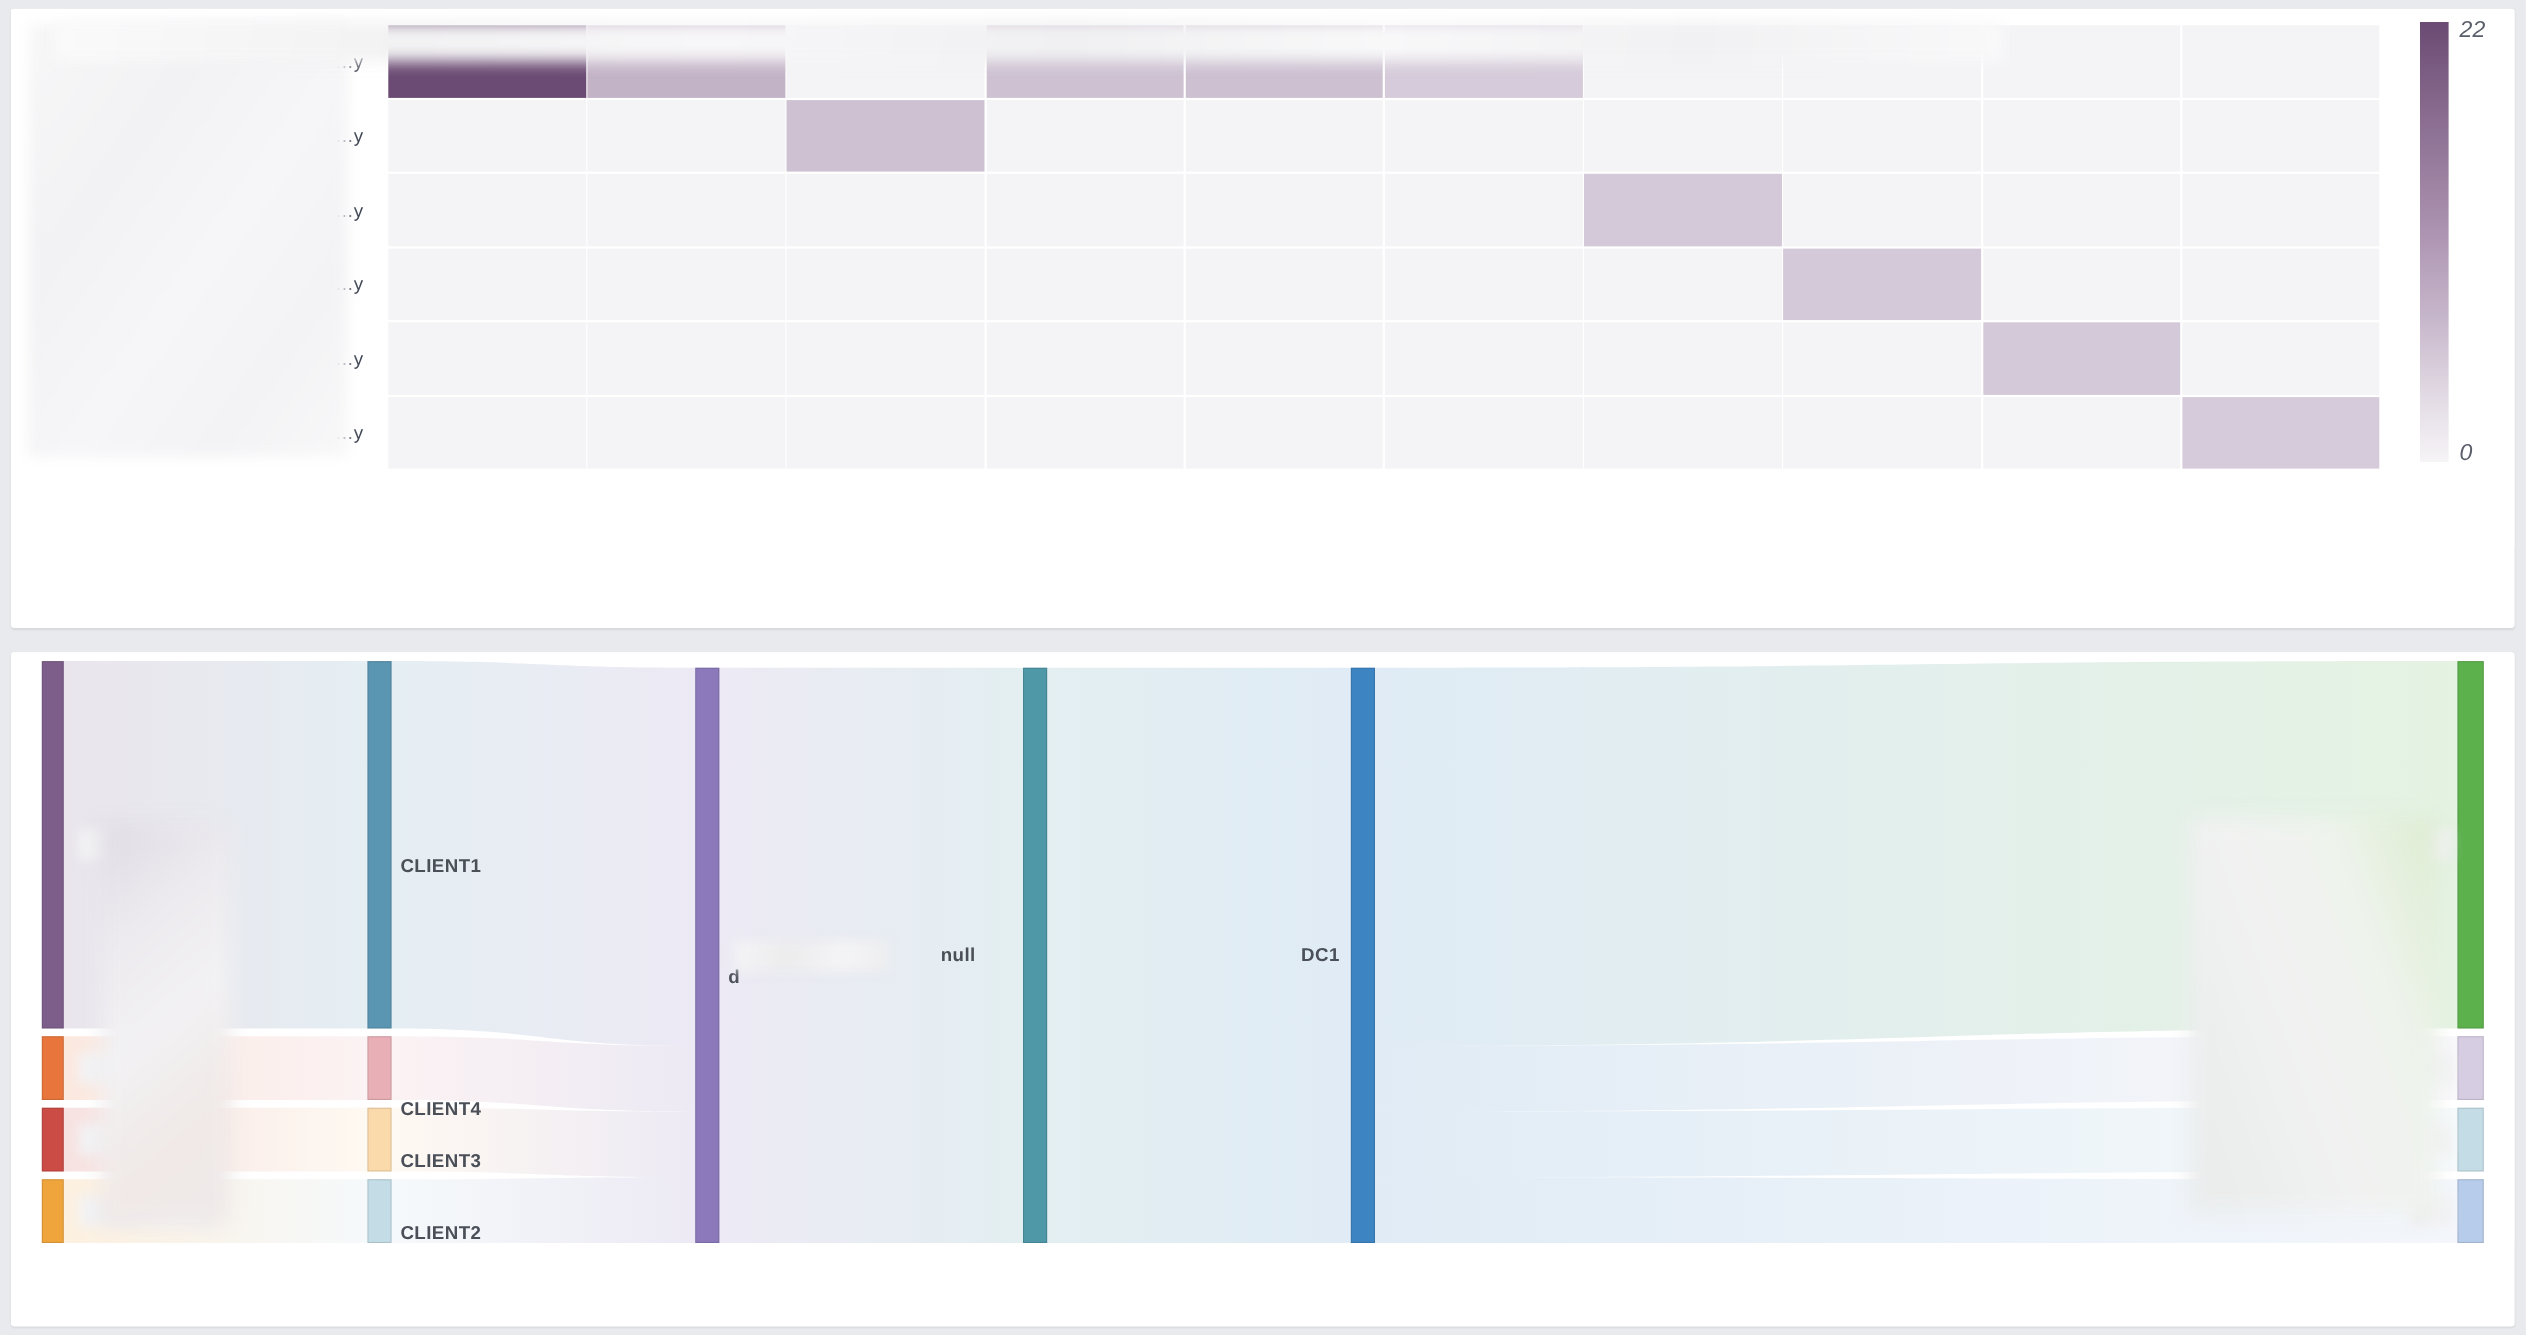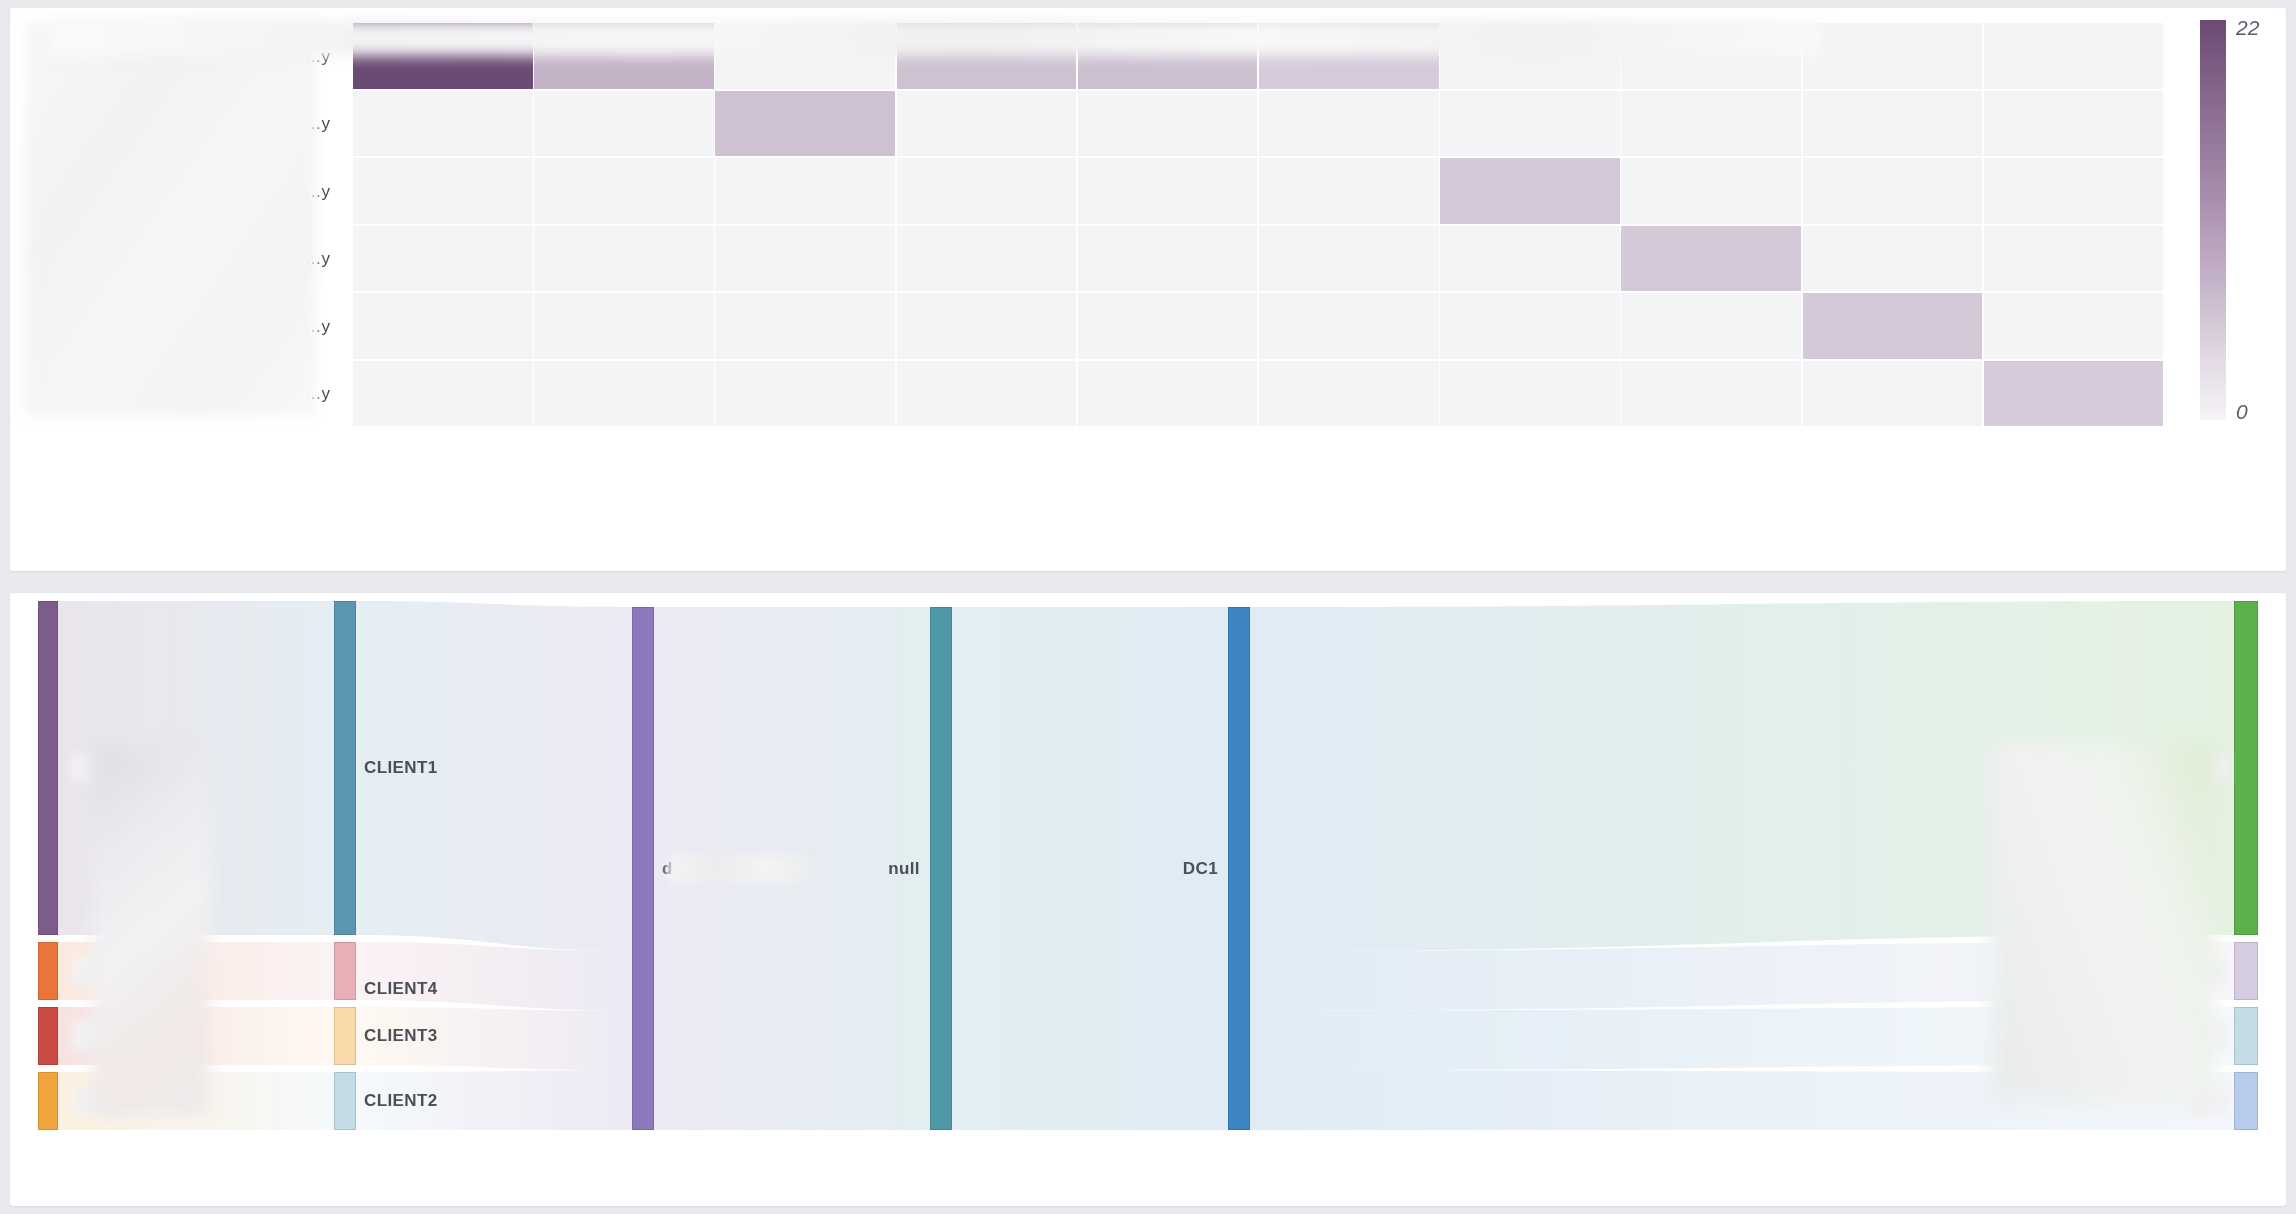--- a/index.html
+++ b/index.html
@@ -88,21 +88,21 @@
   #panel-sankey { top: 593px; height: 613px; }
   .sankey-body { position: relative; width: 100%; height: 540px; background: #fff; overflow: hidden; }
   .sankey-svg { position: absolute; left: 0; top: 0; }
 
   .sk-node { position: absolute; }
   .sk-label {
     position: absolute; transform: translateY(-50%);
     font-size: 17px; font-weight: bold; color: #4a4f58;
     letter-spacing: 0.4px; white-space: nowrap;
   }
-  .sk-label.right { text-align: right; }
+  .sk-label.right { text-align: right; margin-top: 20px; }
   .sk-label.left  { text-align: right; transform: translate(-100%, -50%); }
 
   .sk-redaction {
     position: absolute; pointer-events: none;
   }
 </style>
 </head>
 <body>
 
 <div class="page">
@@ -295,21 +295,21 @@
         <div class="sk-node" style="left: 324px; top: 349px; width: 22px; height: 58px; background: rgb(232, 176, 182); border: 1px solid rgba(0, 0, 0, 0.12);"></div>
         <span class="sk-label right" style="top: 396px; left: 354px;">CLIENT4</span>
         <div class="sk-node" style="left: 324px; top: 414px; width: 22px; height: 58px; background: rgb(250, 217, 171); border: 1px solid rgba(0, 0, 0, 0.12);"></div>
         <span class="sk-label right" style="top: 443px; left: 354px;">CLIENT3</span>
         <div class="sk-node" style="left: 324px; top: 479px; width: 22px; height: 58px; background: rgb(195, 220, 230); border: 1px solid rgba(0, 0, 0, 0.12);"></div>
         <span class="sk-label right" style="top: 508px; left: 354px;">CLIENT2</span>
         <div class="sk-node" style="left: 622px; top: 14px; width: 22px; height: 523px; background: rgb(139, 121, 187); border: 1px solid rgba(0, 0, 0, 0.12);"></div>
         <span class="sk-label right" style="top: 275.5px; left: 652px;">d</span>
         <div class="sk-redaction" style="top: 261.5px; height: 28px; width: 140px; left: 658px; background: linear-gradient(100deg, rgb(244, 244, 246) 0%, rgb(236, 236, 237) 35%, rgb(244, 243, 245) 70%, rgb(237, 237, 238) 100%); filter: blur(5px);"></div>
         <div class="sk-node" style="left: 920px; top: 14px; width: 22px; height: 523px; background: rgb(79, 152, 168); border: 1px solid rgba(0, 0, 0, 0.12);"></div>
-        <span class="sk-label left" style="top: 275.5px; left: 910px;">null</span>
+        <span class="sk-label left" style="top: 275.5px; left: 877px;">null</span>
         <div class="sk-node" style="left: 1218px; top: 14px; width: 22px; height: 523px; background: rgb(61, 133, 194); border: 1px solid rgba(0, 0, 0, 0.12);"></div>
         <span class="sk-label left" style="top: 275.5px; left: 1208px;">DC1</span>
         <div class="sk-node" style="left: 2224px; top: 8px; width: 24px; height: 334px; background: rgb(92, 177, 77); border: 1px solid rgba(0, 0, 0, 0.12);"></div>
         <div class="sk-redaction" style="top: 161px; height: 28px; width: 40px; left: 2178px; background: linear-gradient(100deg, rgb(244, 244, 246) 0%, rgb(236, 236, 237) 35%, rgb(244, 243, 245) 70%, rgb(237, 237, 238) 100%); filter: blur(5px);"></div>
         <div class="sk-node" style="left: 2224px; top: 349px; width: 24px; height: 58px; background: rgb(214, 205, 226); border: 1px solid rgba(0, 0, 0, 0.12);"></div>
         <div class="sk-redaction" style="top: 364px; height: 28px; width: 40px; left: 2178px; background: linear-gradient(100deg, rgb(244, 244, 246) 0%, rgb(236, 236, 237) 35%, rgb(244, 243, 245) 70%, rgb(237, 237, 238) 100%); filter: blur(5px);"></div>
         <div class="sk-node" style="left: 2224px; top: 414px; width: 24px; height: 58px; background: rgb(195, 220, 230); border: 1px solid rgba(0, 0, 0, 0.12);"></div>
         <div class="sk-redaction" style="top: 429px; height: 28px; width: 40px; left: 2178px; background: linear-gradient(100deg, rgb(244, 244, 246) 0%, rgb(236, 236, 237) 35%, rgb(244, 243, 245) 70%, rgb(237, 237, 238) 100%); filter: blur(5px);"></div>
         <div class="sk-node" style="left: 2224px; top: 479px; width: 24px; height: 58px; background: rgb(183, 204, 234); border: 1px solid rgba(0, 0, 0, 0.12);"></div>
         <div class="sk-redaction" style="top: 494px; height: 28px; width: 40px; left: 2178px; background: linear-gradient(100deg, rgb(244, 244, 246) 0%, rgb(236, 236, 237) 35%, rgb(244, 243, 245) 70%, rgb(237, 237, 238) 100%); filter: blur(5px);"></div>

